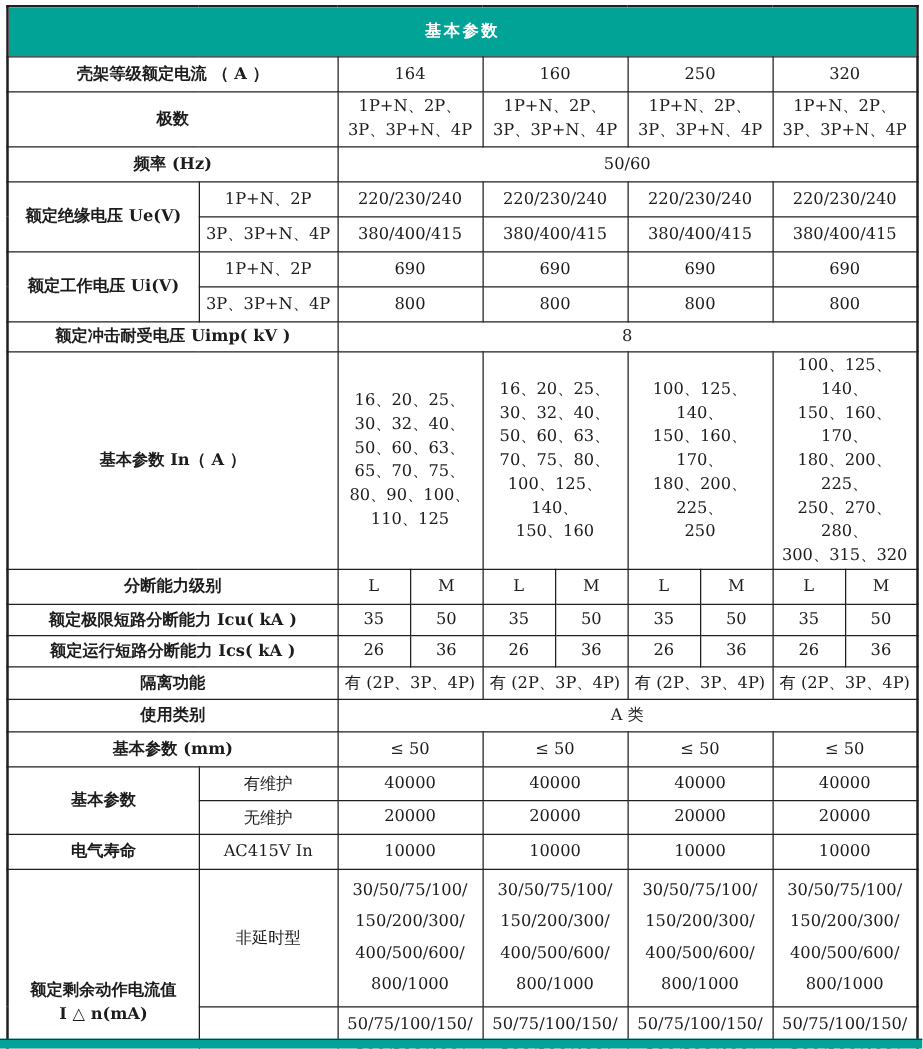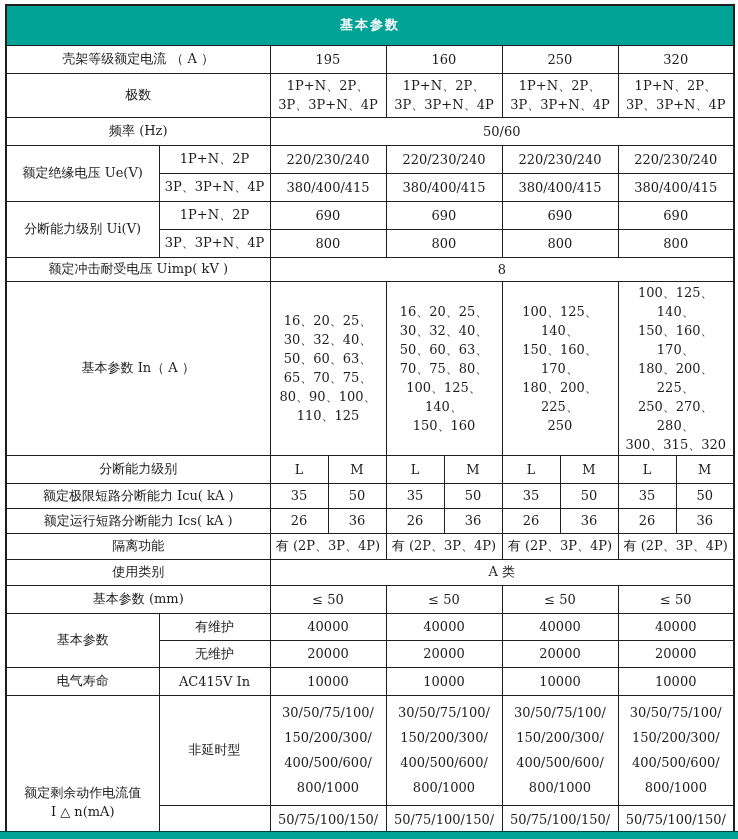--- a/index.html
+++ b/index.html
@@ -26,21 +26,21 @@
     overflow: hidden;
   }
   table.spec { border: 2px solid var(--border); }
   td.hdr {
     background: var(--accent);
     color: #ffffff;
     font-size: 15px;
     letter-spacing: 2px;
     font-weight: bold;
   }
-  td.lbl { font-size: 13.5px; }
+  td.lbl { font-size: 13.5px; font-weight: bold; }
   td.ml { white-space: pre-line; line-height: 19px; }
   td.ml-wide { white-space: pre-line; line-height: 25px; }
   td.left { text-align: left; padding-left: 7px; }
   td.fit { font-size: 12px; white-space: nowrap; padding: 1px 1px; }
   .bottom-bar {
     position: absolute;
     left: 0; bottom: 0;
     width: 738px; height: 7px;
     background: var(--accent);
     border-top: 1px solid #044;
@@ -64,21 +64,21 @@
         <col style="width:58px">
   </colgroup>
 
   <tbody>
         <tr style="height:40px">
     <td colspan="10" class="hdr">基本参数</td>
   </tr>
 
   <tr style="height:28px">
     <td colspan="2" class="lbl">壳架等级额定电流 （ A ）</td>
-    <td colspan="2">195</td>
+    <td colspan="2">164</td>
     <td colspan="2">160</td>
     <td colspan="2">250</td>
     <td colspan="2">320</td>
   </tr>
 
   <tr style="height:44px">
     <td colspan="2" class="lbl">极数</td>
     <td colspan="2" class="ml">1P+N、2P、
 3P、3P+N、4P</td>
     <td colspan="2" class="ml">1P+N、2P、
@@ -104,21 +104,21 @@
   </tr>
   <tr style="height:28px">
     <td>3P、3P+N、4P</td>
     <td colspan="2">380/400/415</td>
     <td colspan="2">380/400/415</td>
     <td colspan="2">380/400/415</td>
     <td colspan="2">380/400/415</td>
   </tr>
 
   <tr style="height:28px">
-    <td rowspan="2" class="lbl">分断能力级别 Ui(V)</td>
+    <td rowspan="2" class="lbl">额定工作电压 Ui(V)</td>
     <td>1P+N、2P</td>
     <td colspan="2">690</td>
     <td colspan="2">690</td>
     <td colspan="2">690</td>
     <td colspan="2">690</td>
   </tr>
   <tr style="height:28px">
     <td>3P、3P+N、4P</td>
     <td colspan="2">800</td>
     <td colspan="2">800</td>

